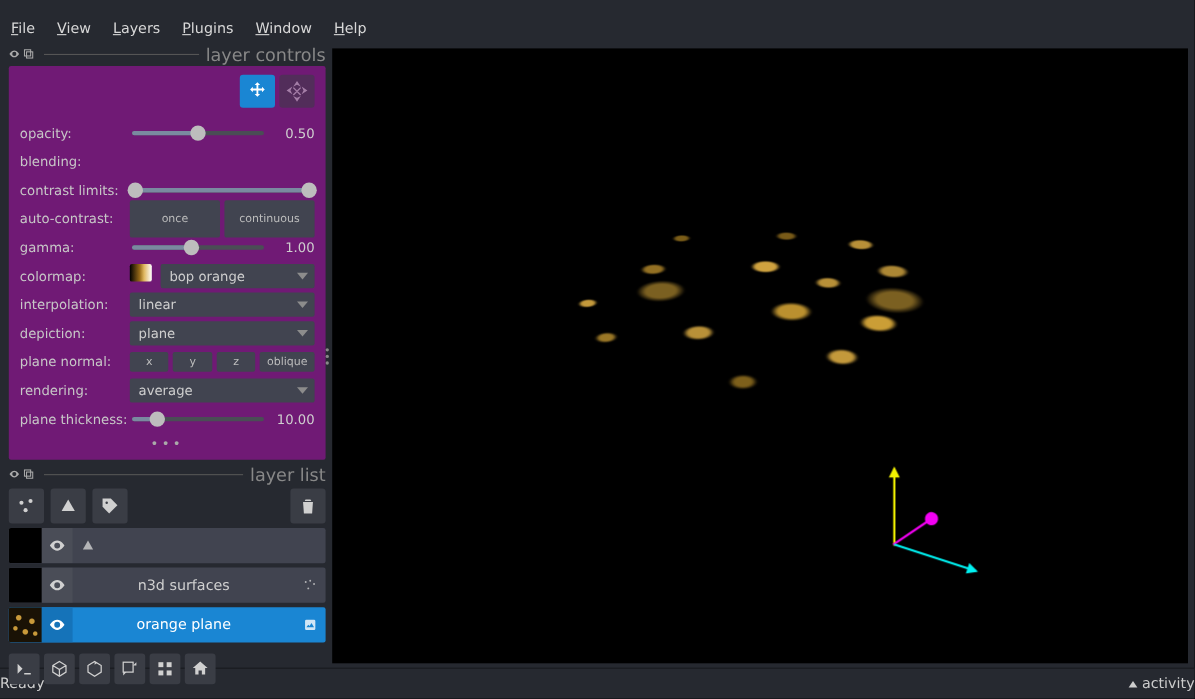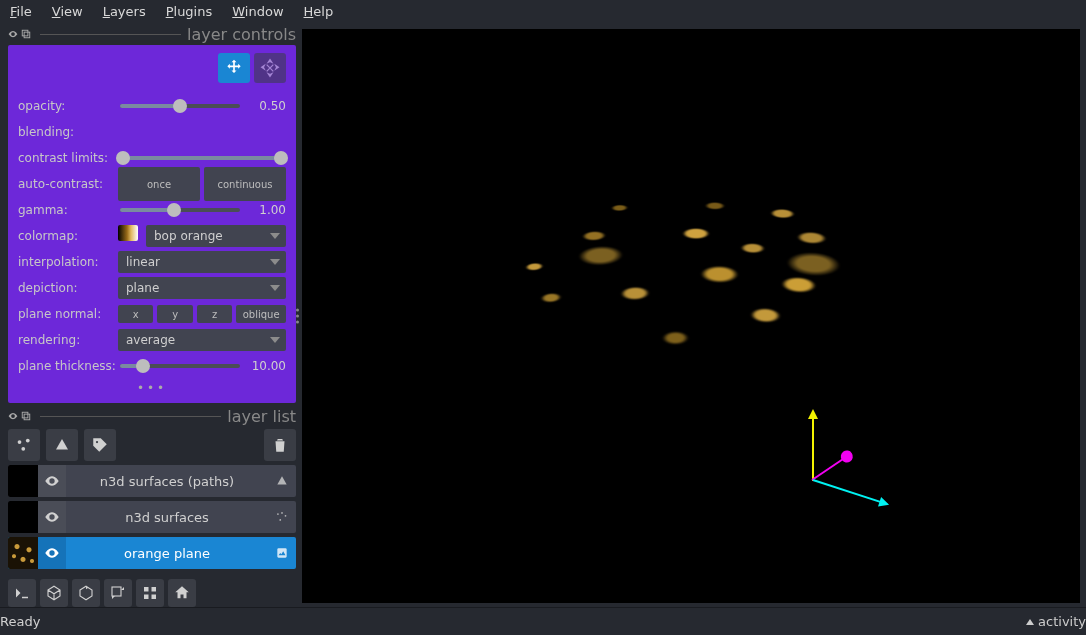--- a/index.html
+++ b/index.html
@@ -11,34 +11,34 @@
   font-size: 12px;
   overflow: hidden;
   display: flex; flex-direction: column;
 }
 .menubar {
   display: flex; gap: 20px;
   padding: 4px 10px 6px 10px;
   font-size: 13px;
   color: #d8d8d8;
 }
-.menubar .mitem { cursor: default; }
+.menubar .mitem { cursor: default; margin-top: 15px; }
 .menubar .mitem .ul { text-decoration: underline; }
 .main-row { flex: 1; display: flex; min-height: 0; }
 .left-col { width: 300px; display: flex; flex-direction: column; padding: 0 4px 0 8px; }
 .panel-header {
   display: flex; align-items: center; height: 18px;
   color: #888; font-size: 16px;
 }
 .panel-header .sep {
   flex: 1; height: 1px; background: #555; margin: 0 6px;
 }
 .panel-header .tiny-ico { width: 10px; height: 10px; color: #aaa; display:inline-block; margin-right:3px; }
 .controls {
-  background: #6d28d9; border-radius: 2px;
+  background: #701a75; border-radius: 2px;
   padding: 8px 10px 8px 10px;
   margin-top: 2px;
 }
 .mode-row { display:flex; justify-content:flex-end; gap:4px; margin-bottom:10px; }
 .mode-btn {
   width: 32px; height: 30px; border-radius: 3px;
   display:flex; align-items:center; justify-content:center;
   background: #3a3d45;
 }
 .mode-btn.active { background: #1a86d3; color:#fff; }
@@ -404,21 +404,20 @@
     </div>
 
     <div class="layer-items">
       <div class="layer-item">
         <div class="layer-thumb"></div>
         <div class="layer-vis">
           <svg viewBox="0 0 24 24" width="16" height="16">
               <path fill="#d0d0d0" d="M12 5C6 5 2 12 2 12s4 7 10 7 10-7 10-7-4-7-10-7zm0 11a4 4 0 110-8 4 4 0 010 8z"></path>
             </svg>
         </div>
-        <div class="layer-name">n3d surfaces (paths)</div>
         <div class="layer-badge">
           <svg viewBox="0 0 24 24" width="14" height="14">
               <path fill="#d0d0d0" d="M4 18L12 4l8 14z"></path>
             </svg>
         </div>
       </div>
       <div class="layer-item">
         <div class="layer-thumb"></div>
         <div class="layer-vis">
           <svg viewBox="0 0 24 24" width="16" height="16">

